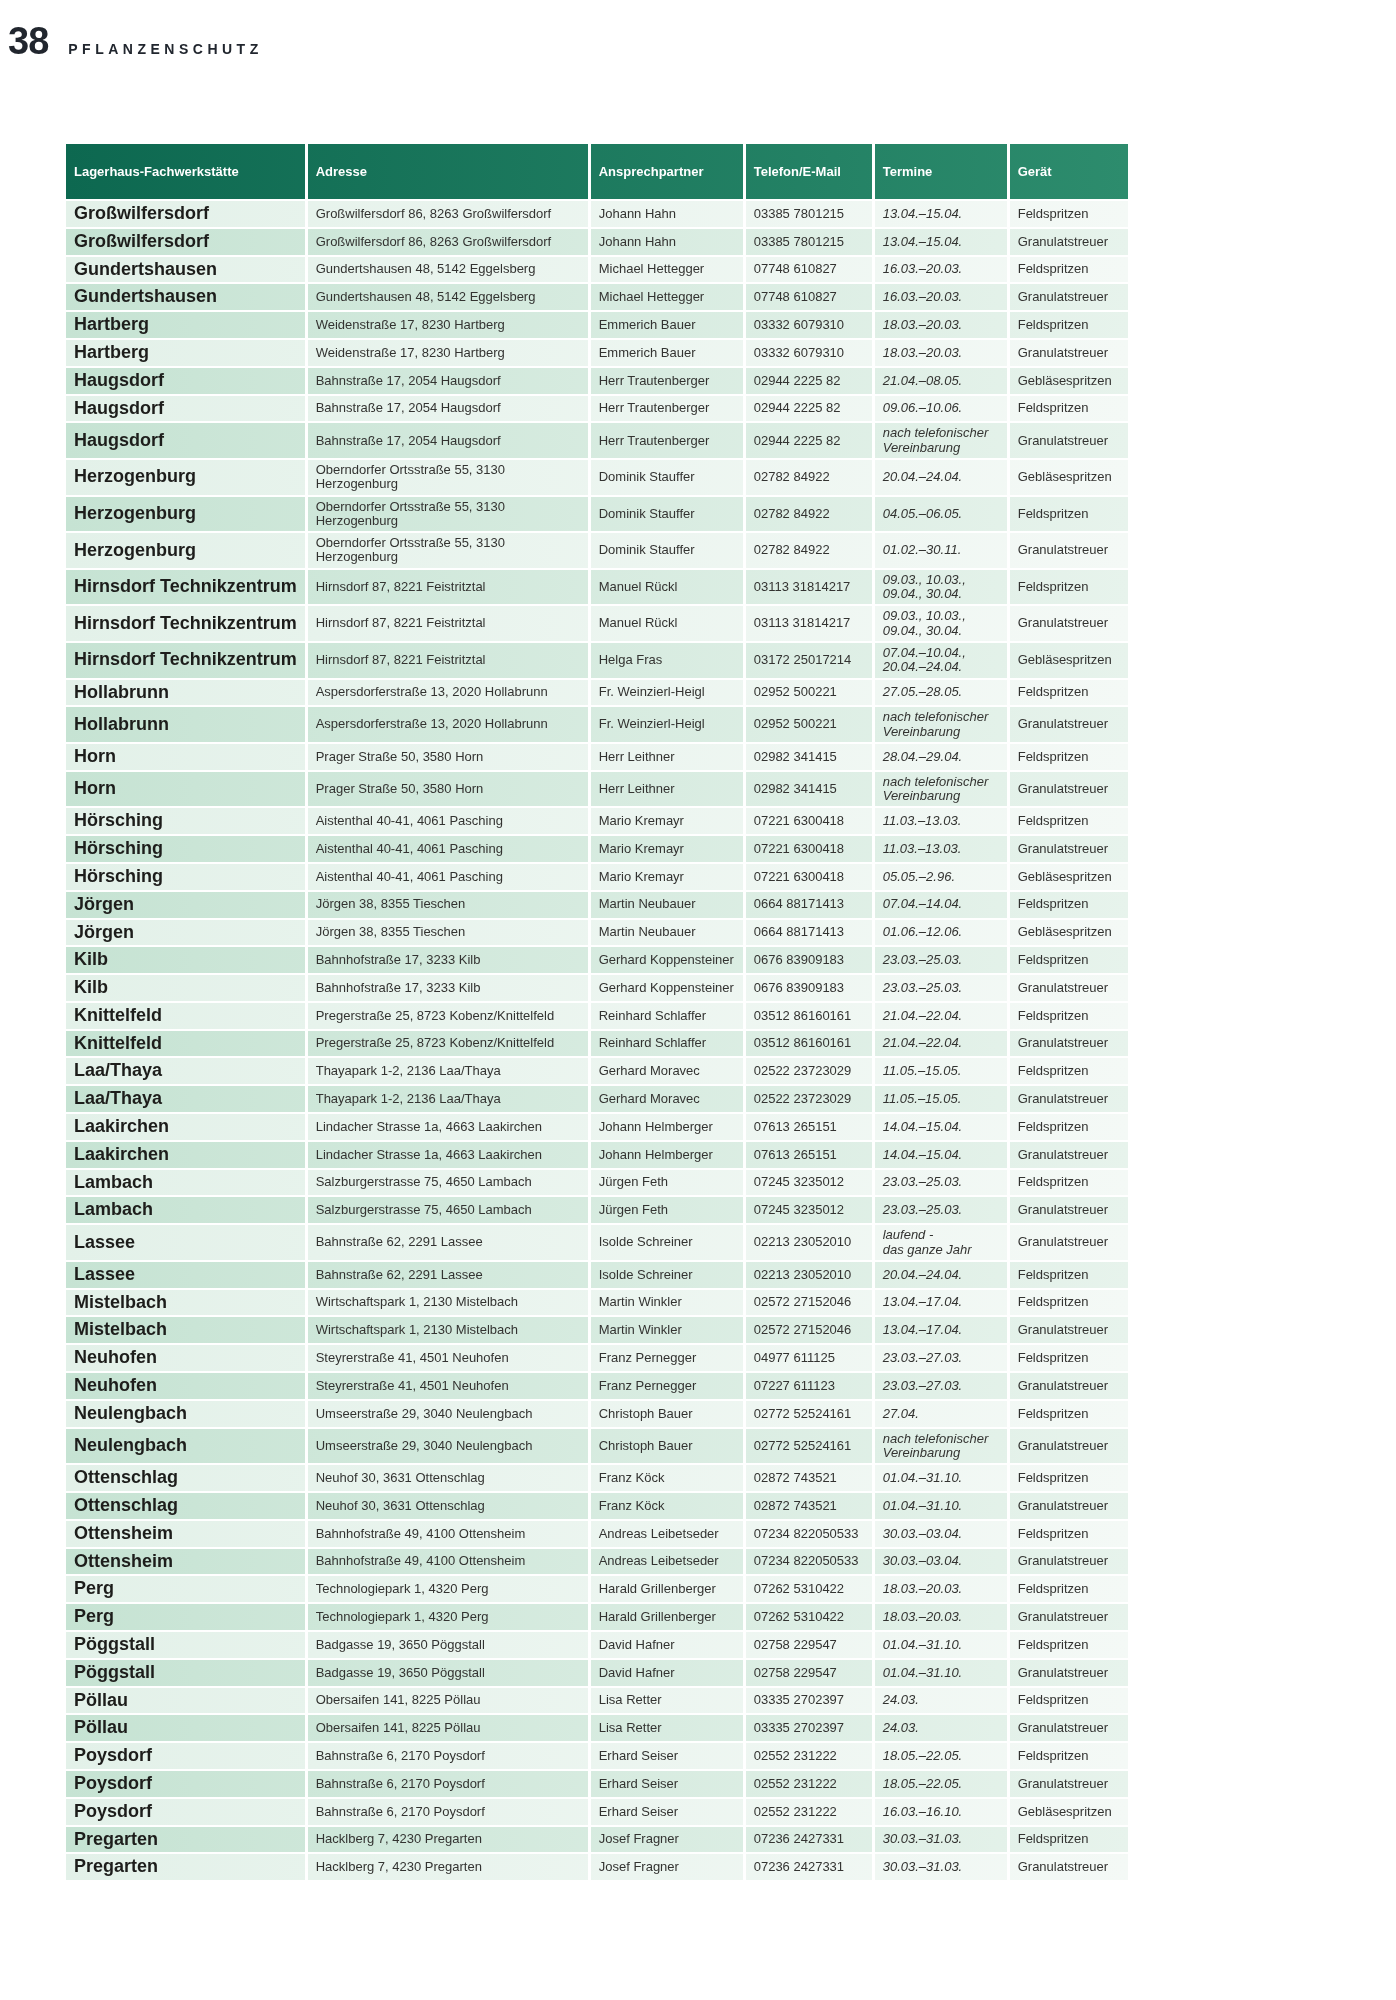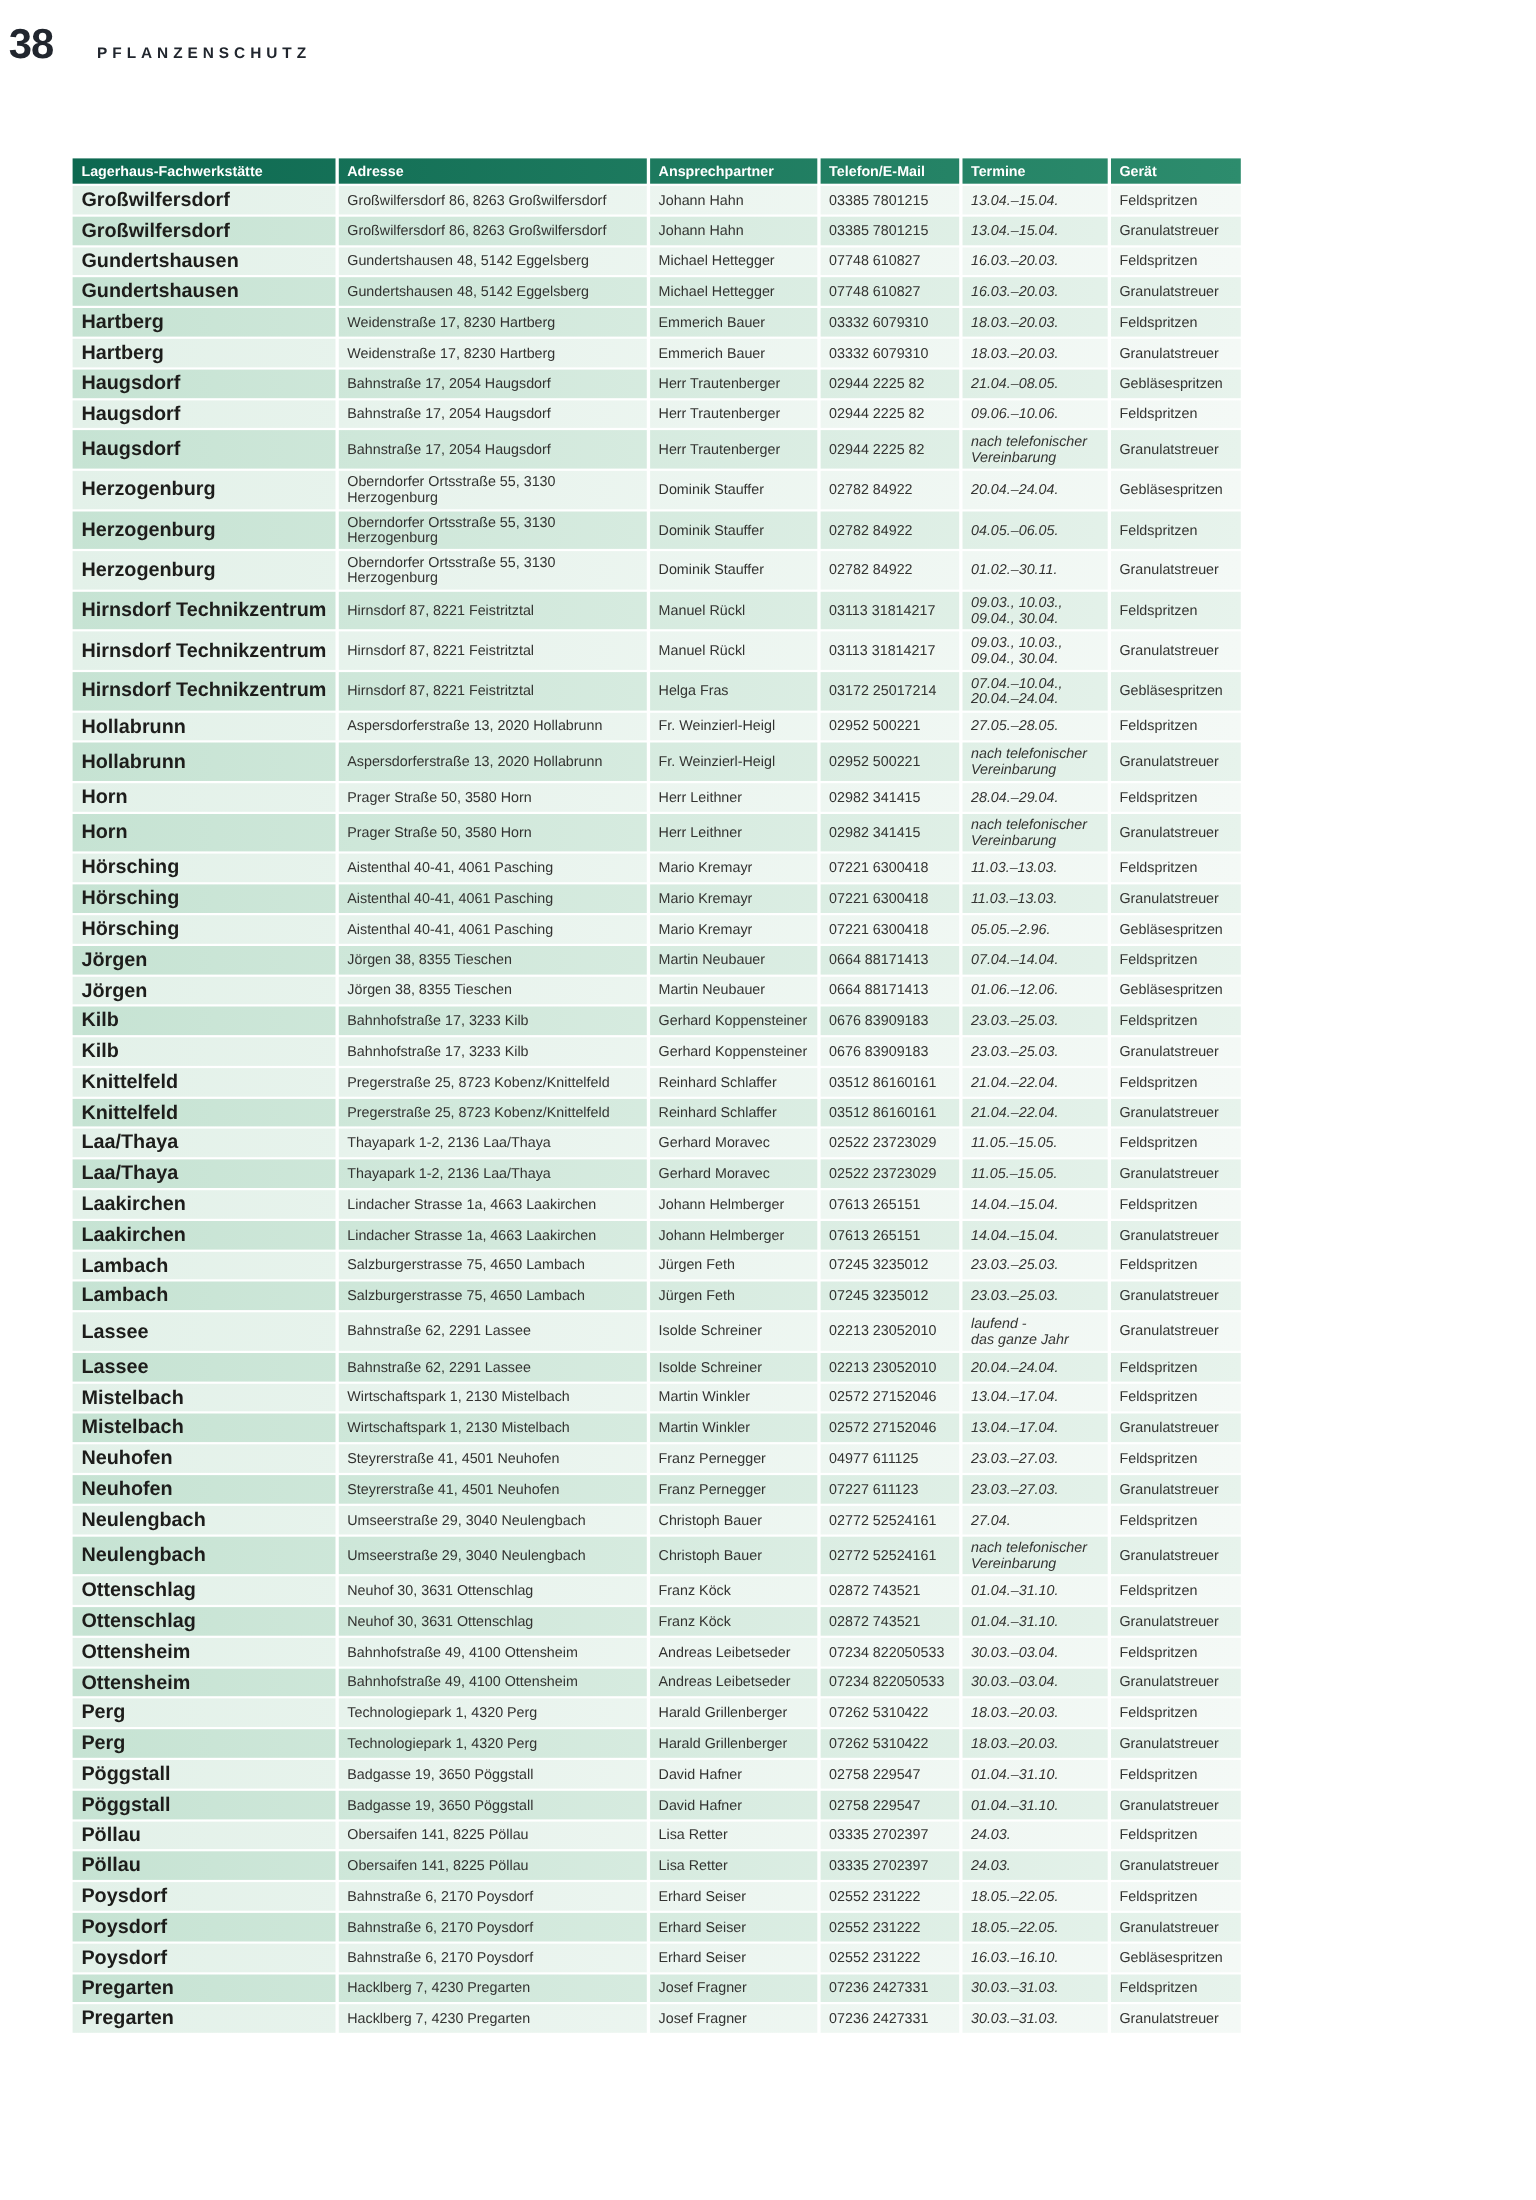--- a/index.html
+++ b/index.html
@@ -24,21 +24,20 @@
     font-size: 38px;
     font-weight: bold;
     color: #21262e;
     letter-spacing: -1px;
   }
   .section-title {
     font-size: 14px;
     font-weight: bold;
     letter-spacing: 4.5px;
     color: #21262e;
-    margin-left: 20px;
   }
   table.workshop-table {
     position: absolute;
     top: 142px;
     left: 63px;
     border-collapse: separate;
     border-spacing: 3px 2px;
     table-layout: fixed;
     background: #ffffff;
     font-size: 13px;
@@ -50,21 +49,21 @@
   col.c-dates   { width: 132px; }
   col.c-device  { width: 118px; }
   thead tr {
     background: linear-gradient(90deg, var(--header-bg-left, #0d6850), var(--header-bg-right, #2d8c6d));
   }
   th {
     color: #ffffff;
     font-weight: bold;
     font-size: 13px;
     text-align: left;
-    padding: 4px 8px;
+    padding: 20px 8px;
     white-space: nowrap;
     overflow: hidden;
   }
   td {
     padding: 3px 8px;
     vertical-align: middle;
     line-height: 1.1;
     font-size: 13px;
     color: #333331;
   }

